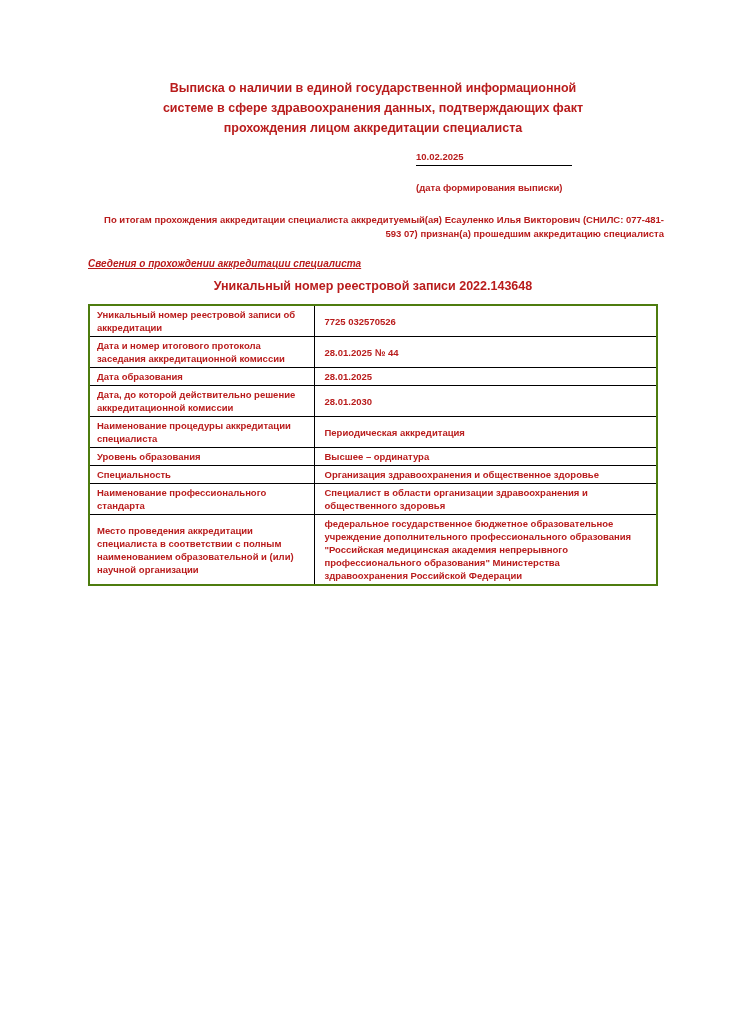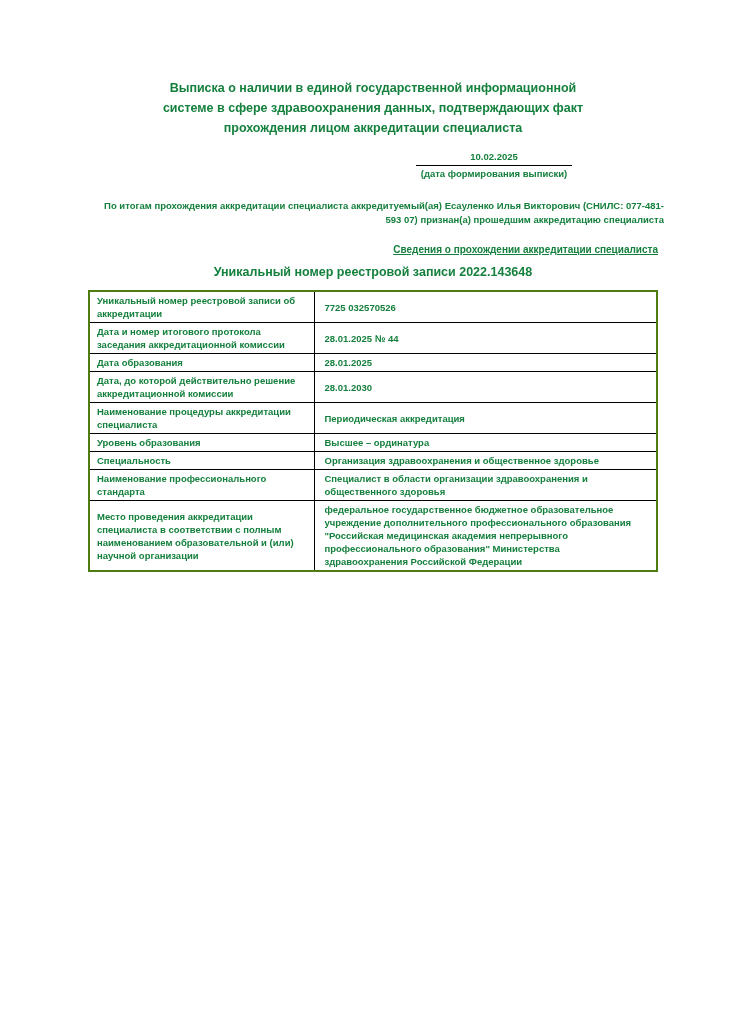--- a/index.html
+++ b/index.html
@@ -9,64 +9,65 @@
   }
   .page {
     position: relative;
     width: 746px;
     height: 1029px;
     background: #ffffff;
     box-sizing: border-box;
     padding: 78px 88px 0 88px;
     font-family: "Liberation Sans", sans-serif;
     font-weight: 700;
-    color: #15803d;
+    color: #b91c1c;
   }
   .doc-title {
     margin: 0 auto;
     max-width: 470px;
     font-size: 12.5px;
     line-height: 20px;
     text-align: center;
     white-space: pre-line;
   }
   .date-block {
     margin-top: 13px;
     margin-left: 328px;
     width: 156px;
-    text-align: center;
+    text-align: left;
   }
   .date-value {
     font-size: 9.5px;
     line-height: 12px;
     padding-bottom: 2px;
     border-bottom: 1.5px solid #000;
   }
   .date-caption {
-    margin-top: 2px;
+    margin-top: 16px;
     font-size: 9.5px;
     line-height: 11px;
     white-space: nowrap;
   }
   .intro {
     margin: 20px auto 0 auto;
     width: 582px;
     position: relative;
     left: -6px;
     font-size: 9.5px;
     line-height: 14px;
     text-align: right;
     white-space: pre-line;
   }
   .section-heading {
     margin-top: 17px;
     font-size: 10px;
     line-height: 12px;
-    text-align: right;
+    text-align: left;
     text-decoration: underline;
+    font-style: italic;
   }
   .registry-heading {
     margin-top: 9px;
     font-size: 12.5px;
     line-height: 15px;
     text-align: center;
   }
   table.acc-table {
     margin-top: 10px;
     width: 568px;

